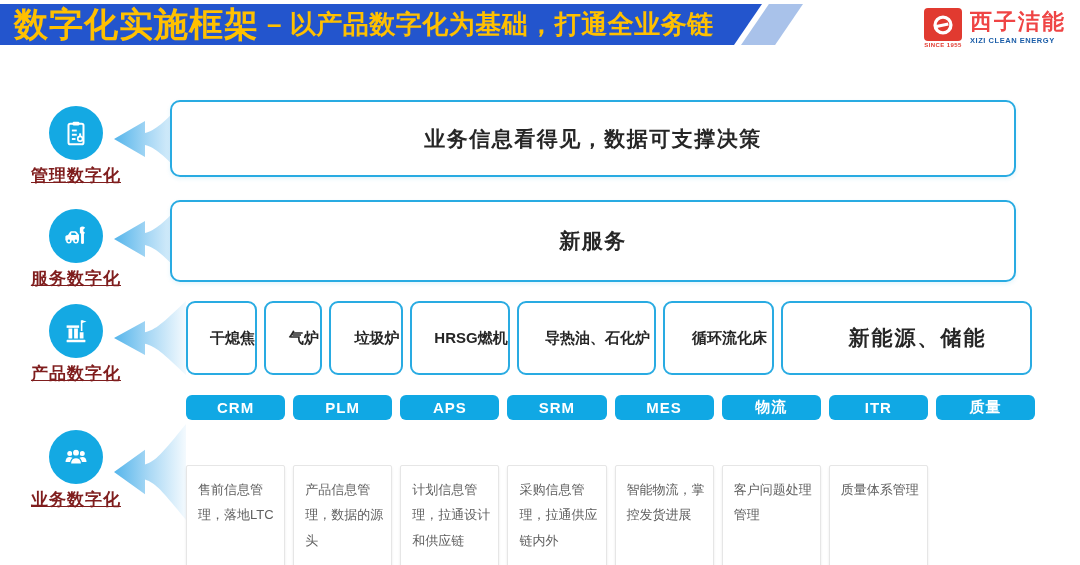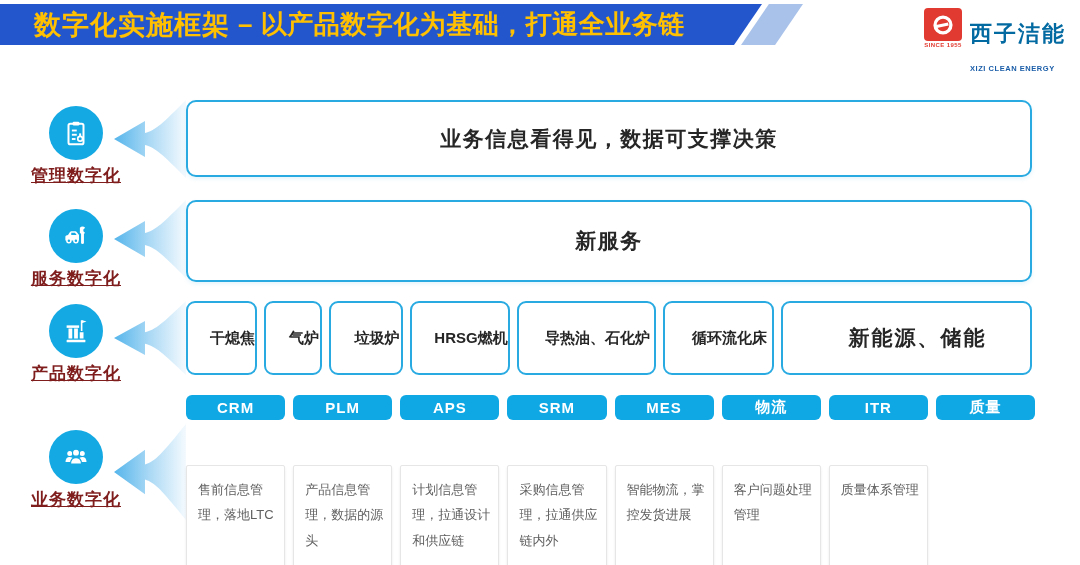--- a/index.html
+++ b/index.html
@@ -9,50 +9,50 @@
     font-family:"Liberation Sans","DejaVu Sans",sans-serif;
   }
   
   .title-bar{
     position:absolute;left:0;top:4px;width:762px;height:41px;
     background:#2355CD;
     clip-path:polygon(0 0,100% 0,calc(100% - 28px) 100%,0 100%);
     display:flex;align-items:center;padding-left:14px;box-sizing:border-box;
     white-space:nowrap;
   }
-  .title-main{color:#FFC000;font-weight:bold;font-size:27px;letter-spacing:1px;margin-left:20px;}
+  .title-main{color:#FFC000;font-weight:bold;font-size:34px;letter-spacing:1px;}
   .title-sub{color:#FFC000;font-weight:bold;font-size:26px;margin-left:8px;letter-spacing:0.5px;}
   .title-accent{
     position:absolute;left:741px;top:4px;width:62px;height:41px;
     background:#A9C2EA;
     clip-path:polygon(45% 0,100% 0,55% 100%,0 100%);
   }
   .logo{position:absolute;right:14px;top:8px;display:flex;gap:8px;align-items:flex-start;}
   .logo-mark-wrap{display:flex;flex-direction:column;align-items:center;}
   .logo-mark{width:38px;height:33px;background:#E13A30;border-radius:4px;
     display:flex;align-items:center;justify-content:center;}
   .logo-since{color:#E13A30;font-size:6px;margin-top:1px;letter-spacing:0.4px;font-weight:bold;}
-  .logo-cn{color:#0369a1;font-size:22px;font-weight:bold;letter-spacing:2px;line-height:1.1;margin-top:14px;}
-  .logo-en{color:#1A5DA8;font-size:7.5px;font-weight:bold;letter-spacing:0.55px;margin-top:18px;}
+  .logo-cn{color:#ef4444;font-size:22px;font-weight:bold;letter-spacing:2px;line-height:1.1;margin-top:2px;}
+  .logo-en{color:#1A5DA8;font-size:7.5px;font-weight:bold;letter-spacing:0.55px;margin-top:2px;}
   
   .rail{position:absolute;left:20px;width:112px;text-align:center;}
   .rail-circle{width:54px;height:54px;border-radius:50%;background:#14A9E3;
     margin:0 auto;display:flex;align-items:center;justify-content:center;}
   .rail-label{margin-top:4px;font-size:17px;font-weight:bold;color:#7f1d1d;letter-spacing:1px;text-decoration:underline;}
   #rail-1{top:106px}#rail-2{top:209px}#rail-3{top:304px}#rail-4{top:430px}
   
   .arrow{position:absolute;left:112px;width:74px;}
   #arrow-1{top:100px;height:78px}
   #arrow-2{top:200px;height:78px}
   #arrow-3{top:301px;height:74px}
   #arrow-4{top:424px;height:96px}
   .arrow svg{display:block;width:100%;height:100%;}
   
   .big-box{
-    position:absolute;left:186px;width:846px;box-sizing:border-box;background:#fff;
+    position:absolute;left:170px;width:846px;box-sizing:border-box;background:#fff;
     border:2.5px solid #29ABE2;border-radius:10px;
     display:flex;align-items:center;justify-content:center;
     font-weight:bold;color:#262626;box-shadow:0 2px 4px rgba(41,171,226,0.12);
   }
   #box-management{top:100px;height:77px;font-size:21px;letter-spacing:1.5px;}
   #box-service{top:200px;height:82px;font-size:21px;letter-spacing:1.5px;}
   .products{position:absolute;left:186px;top:301px;width:846px;height:74px;display:flex;gap:7px;}
   .product{
     border:2px solid #29ABE2;border-radius:9px;background:#fff;box-sizing:border-box;
     display:flex;align-items:center;justify-content:center;

